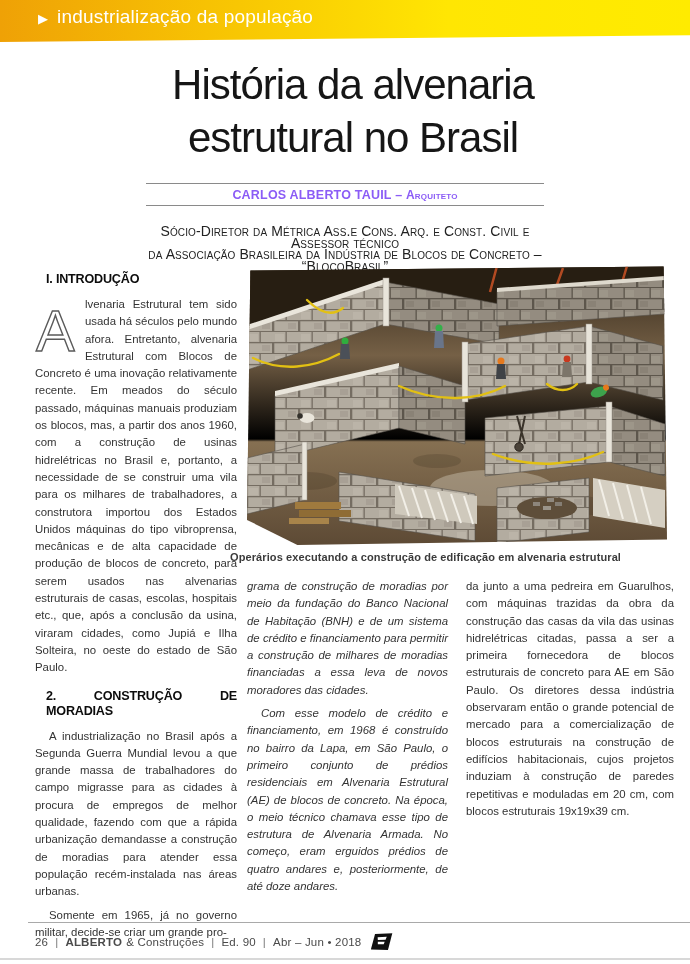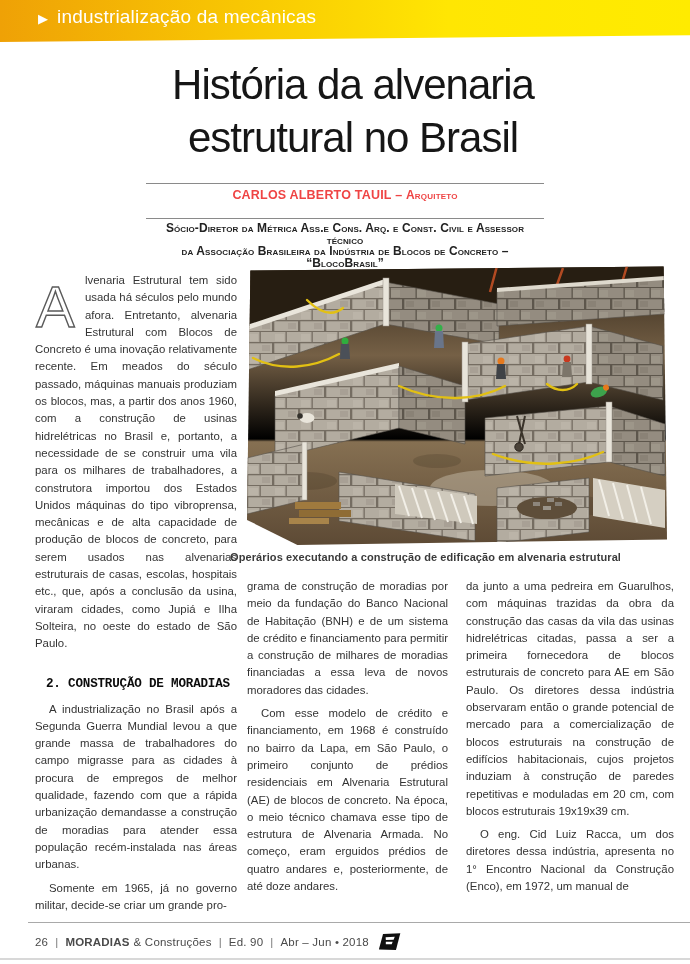--- a/index.html
+++ b/index.html
@@ -18,32 +18,32 @@
   .topbar .kicker-label{color:#fff;font-size:19px;font-weight:400;letter-spacing:.2px;}
   
   .title{
     position:absolute;top:58px;left:0;width:100%;text-align:center;
     font-size:42px;line-height:53px;font-weight:normal;color:#161616;letter-spacing:-1px;padding-left:8px;
   }
   
   .author-block{position:absolute;top:183px;left:50%;transform:translateX(-50%);width:398px;text-align:center;}
   .author-name{
     border-top:1.5px solid #8a8a8a;border-bottom:1.5px solid #8a8a8a;
-    padding:4px 0 16px 0;font-size:12.5px;font-weight:bold;color:#ef4444;letter-spacing:.2px;
+    padding:4px 0 3px 0;font-size:12.5px;font-weight:bold;color:#8b5cf6;letter-spacing:.2px;
   }
   .author-name .role{font-variant:small-caps;text-transform:none;font-size:12px;}
-  .credentials{margin-top:4px;font-size:12px;line-height:11.5px;color:#222;
-    font-variant:small-caps;font-weight:bold;letter-spacing:.1px;}
+  .credentials{margin-top:20px;font-size:14px;line-height:11.5px;color:#222;
+    font-variant:small-caps;font-weight:normal;letter-spacing:.1px;}
   
   .col{position:absolute;text-align:justify;font-size:11.4px;line-height:17.3px;color:#333;}
   .col-left{left:35px;top:272px;width:202px;}
-  .col-mid{left:247px;top:578px;width:201px;}
+  .col-mid{left:247px;top:578px;width:201px;font-style:italic;}
   .col-right{left:458px;top:578px;width:208px;margin-left:8px;}
   .col h2{font-size:12.6px;line-height:15px;color:#0c0c0c;margin:0 0 9px 0;padding-left:11px;letter-spacing:-.2px;}
-  .col h2.second{margin-top:24px;font-family:Liberation Mono, monospace;}
+  .col h2.second{margin-top:12px;}
   .col p{margin:0 0 6px 0;}
   .col p.indent{text-indent:14px;}
   .dropcap{float:left;width:44px;height:55px;margin:4px 6px 0 0;}
   
   .photo-wrap{
     position:absolute;left:247px;top:266px;width:420px;height:279px;
     clip-path:polygon(0.8% 1.6%,99.2% 0.2%,100% 98%,12% 100%,0% 91%);
   }
   .photo-wrap svg{display:block;}
   .caption{
@@ -61,39 +61,40 @@
   .footer .bold{font-weight:bold;margin-right:4px;}
   .footer .logo{margin-left:10px;}
 </style>
 </head>
 <body>
 
 <div class="page">
 
   <div class="topbar">
     <span class="arrow">▶</span>
-    <span class="kicker-label">industrialização da mecânicas</span>
+    <span class="kicker-label">industrialização da população</span>
   </div>
 
   <div class="title">
     <div>História da alvenaria</div>
     <div>estrutural no Brasil</div>
   </div>
 
   <div class="author-block">
     <div class="author-name">
       <span>CARLOS ALBERTO TAUIL – </span><span class="role">Arquiteto</span>
     </div>
     <div class="credentials">
       <div>Sócio-Diretor da Métrica Ass.e Cons. Arq. e Const. Civil e Assessor técnico</div>
       <div>da Associação Brasileira da Indústria de Blocos de Concreto – “BlocoBrasil”</div>
     </div>
   </div>
 
   <div class="col col-left">
+    <h2>I.  INTRODUÇÃO</h2>
     <p>
       <svg class="dropcap" viewBox="0 0 44 55">
         <text x="1" y="51" font-size="58" font-family="Liberation Sans, sans-serif" fill="#ffffff" stroke="#5a5a5a" stroke-width="1.4">A</text>
       </svg><span>lvenaria Estrutural tem sido usada há séculos pelo mundo afora. Entretanto, alvenaria Estrutural com Blocos de Concreto é uma inovação relativamente recente. Em meados do século passado, máquinas manuais produziam os blocos, mas, a partir dos anos 1960, com a construção de usinas hidrelétricas no Brasil e, portanto, a necessidade de se construir uma vila para os milhares de trabalhadores, a construtora importou dos Estados Unidos máquinas do tipo vibroprensa, mecânicas e de alta capacidade de produção de blocos de concreto, para serem usados nas alvenarias estruturais de casas, escolas, hospitais etc., que, após a conclusão da usina, viraram cidades, como Jupiá e Ilha Solteira, no oeste do estado de São Paulo.</span>
     </p>
     <h2 class="second">2.  CONSTRUÇÃO DE MORADIAS</h2>
     <p class="indent">A industrialização no Brasil após a Segunda Guerra Mundial levou a que grande massa de trabalhadores do campo migrasse para as cidades à procura de empregos de melhor qualidade, fazendo com que a rápida urbanização demandasse a construção de moradias para atender essa população recém-instalada nas áreas urbanas.</p>
     <p class="indent">Somente em 1965, já no governo militar, decide-se criar um grande pro-</p>
   </div>
 
@@ -249,28 +250,27 @@
 
   <div class="caption">Operários executando a construção de edificação em alvenaria estrutural</div>
 
   <div class="col col-mid">
     <p>grama de construção de moradias por meio da fundação do Banco Nacional de Habitação (BNH) e de um sistema de crédito e financiamento para permitir a construção de milhares de moradias financiadas a essa leva de novos moradores das cidades.</p>
     <p class="indent">Com esse modelo de crédito e financiamento, em 1968 é construído no bairro da Lapa, em São Paulo, o primeiro conjunto de prédios residenciais em Alvenaria Estrutural (AE) de blocos de concreto. Na época, o meio técnico chamava esse tipo de estrutura de Alvenaria Armada. No começo, eram erguidos prédios de quatro andares e, posteriormente, de até doze andares.</p>
   </div>
 
   <div class="col col-right">
     <p>da junto a uma pedreira em Guarulhos, com máquinas trazidas da obra da construção das casas da vila das usinas hidrelétricas citadas, passa a ser a primeira fornecedora de blocos estruturais de concreto para AE em São Paulo. Os diretores dessa indústria observaram então o grande potencial de mercado para a comercialização de blocos estruturais na construção de edifícios habitacionais, cujos projetos induziam à construção de paredes repetitivas e moduladas em 20 cm, com blocos estruturais 19x19x39 cm.</p>
-    <p class="indent">O eng. Cid Luiz Racca, um dos diretores dessa indústria, apresenta no 1° Encontro Nacional da Construção (Enco), em 1972, um manual de</p>
   </div>
 
   <div class="footer-rule"></div>
   <div class="footer">
     <span>26</span>
     <span class="sep">|</span>
-    <span class="bold">MORADIAS</span>
+    <span class="bold">ALBERTO</span>
     <span>&amp; Construções</span>
     <span class="sep">|</span>
     <span>Ed. 90</span>
     <span class="sep">|</span>
     <span>Abr – Jun • 2018</span>
     <svg class="logo" width="22" height="22" viewBox="0 0 22 22">
       <g transform="rotate(8 11 11)">
         <path d="M3,4 L20,1 L18,18 L1,20 Z" fill="#101010"></path>
         <path d="M6,7 L15,5.2 L14.2,8.2 L6.6,9.6 Z" fill="#ffffff"></path>
         <path d="M6.8,11.4 L13.6,10.3 L13,13 L7.2,13.8 Z" fill="#ffffff"></path>

